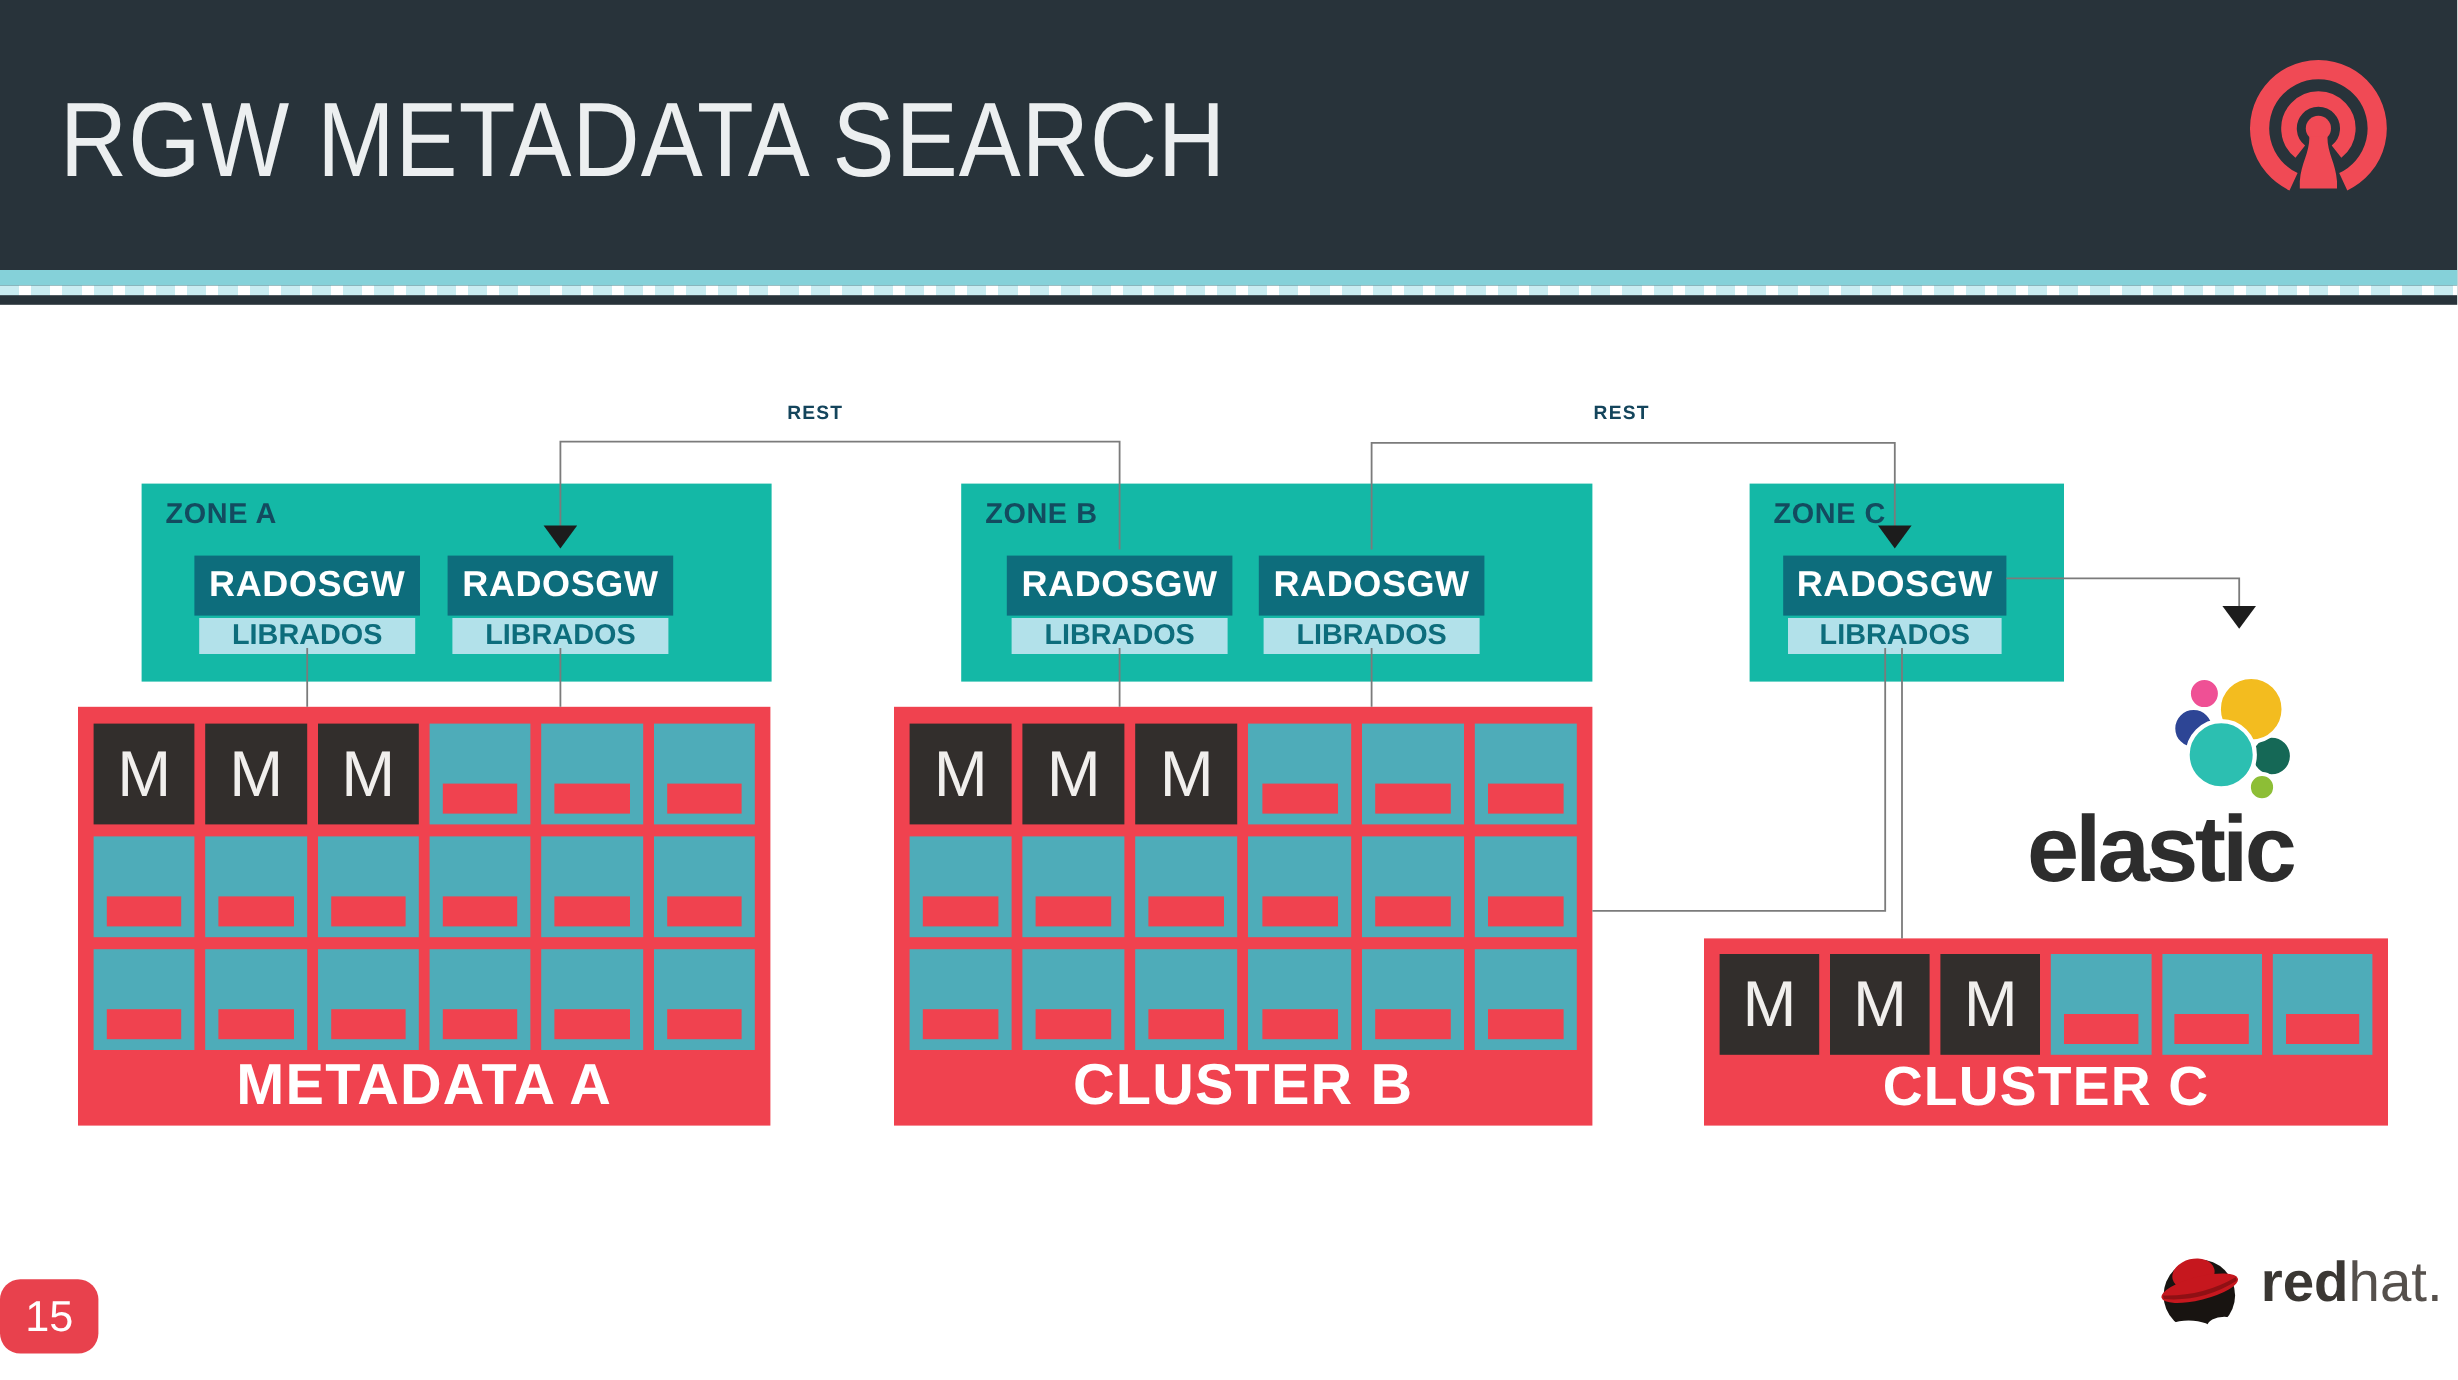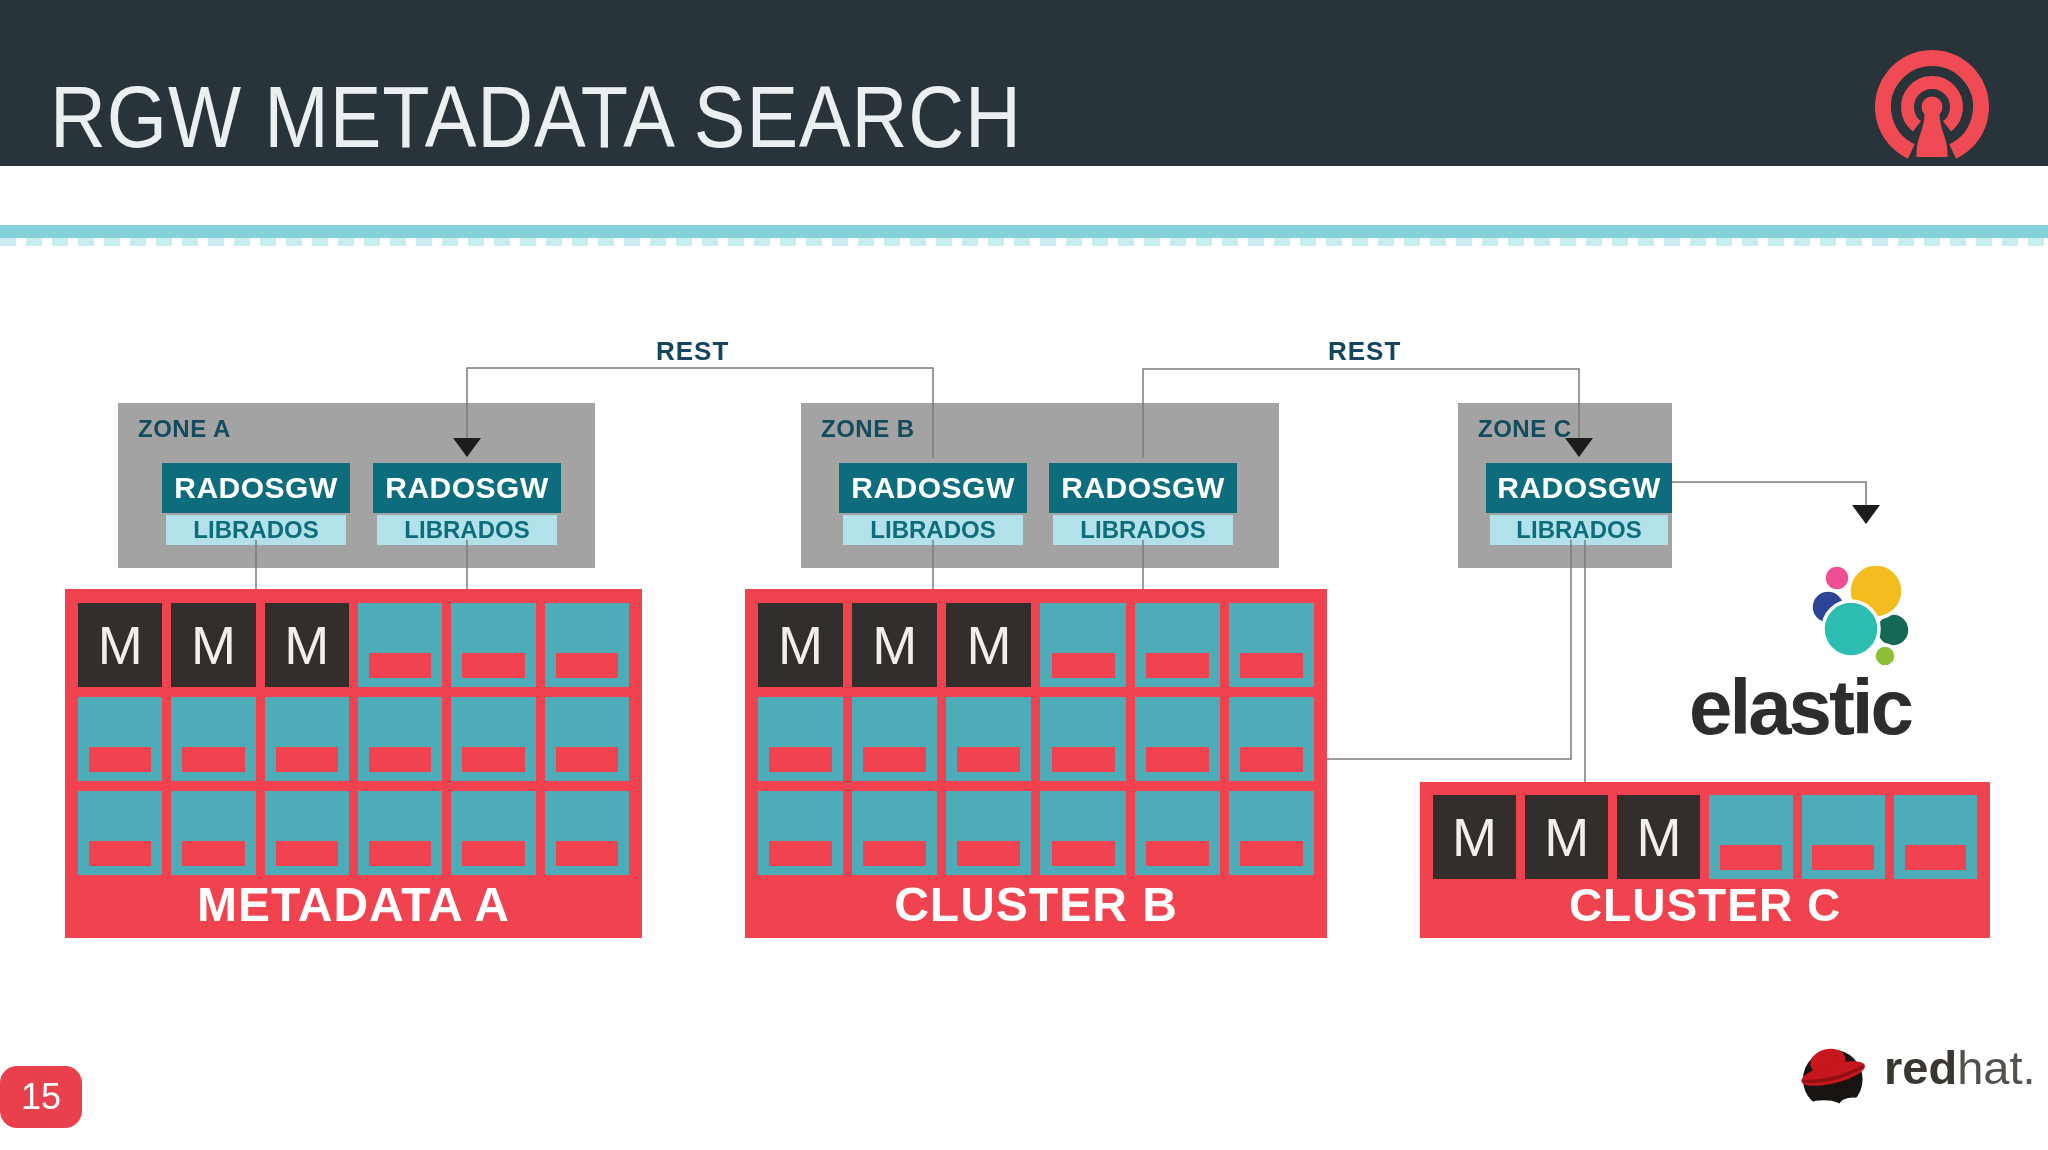--- a/index.html
+++ b/index.html
@@ -1,46 +1,46 @@
 <!DOCTYPE html>
 <html><head>
 <meta charset="utf-8">
 <style>
   html,body { margin:0; padding:0; background:#ffffff; }
   #slide {
     position:relative; width:2048px; height:1150px; overflow:hidden;
     font-family:"Liberation Sans", sans-serif; background:#ffffff;
   }
   
-  .header { position:absolute; left:0; top:0; width:2048px; height:166px; background:#28333A; }
+  .header { position:absolute; left:0; top:0; width:2048px; height:254px; background:#28333A; }
   .title {
     position:absolute; left:50px; top:72px; color:#ECEFF0; font-size:88px; line-height:90px;
     font-weight:400; letter-spacing:1px; white-space:nowrap;
     transform:scaleX(0.88); transform-origin:left center;
   }
   .strip  { position:absolute; left:0; top:225px; width:2048px; height:13px; background:#85D1D9; }
   .stripdash {
     position:absolute; left:0; top:238px; width:2048px; height:8px;
     background:repeating-linear-gradient(to right,#C9ECF1 0 16px,#ffffff 16px 26px);
   }
   .ceph-logo { position:absolute; left:1862px; top:44px; }
   
-  .zone { position:absolute; background:#a3a3a3; height:165px; top:403px; }
+  .zone { position:absolute; background:#14b8a6; height:165px; top:403px;padding-left:48px; }
   .zone-label { position:absolute; left:20px; top:12px; font-size:24px; font-weight:bold; color:#134B5F; letter-spacing:0.5px; }
   .gw { position:absolute; top:60px; width:188px; }
   .radosgw {
     height:50px; background:#0D6D7C; color:#FFFFFF; font-weight:bold; font-size:30px;
     display:flex; align-items:center; justify-content:center; letter-spacing:0.5px;
   }
   .librados {
     height:30px; width:180px; margin:2px auto 0; background:#B2E1EA; color:#0D6D7C;
     font-weight:bold; font-size:24px; display:flex; align-items:center; justify-content:center;
   }
   
-  .rest-label { position:absolute; font-size:26px; font-weight:bold; color:#14455C; letter-spacing:1px; }
+  .rest-label { position:absolute; font-size:16px; font-weight:bold; color:#14455C; letter-spacing:1px; }
   
   .cluster { position:absolute; background:#F0424F; }
   .grid { position:absolute; left:13px; right:13px; display:grid; grid-template-columns:repeat(6,1fr); column-gap:9px; row-gap:10px; }
   .cell { height:84px; position:relative; }
   .cell.osd { background:#4EACB9; }
   .cell.mon { background:#322E2C; display:flex; align-items:center; justify-content:center;
               color:#F1EFED; font-size:54px; font-weight:400; }
   .cell.osd .bar { position:absolute; left:13%; right:13%; bottom:9px; height:25px; background:#F0424F; }
   .cluster-label { position:absolute; left:0; right:0; bottom:6px; text-align:center;
                    color:#FFFFFF; font-weight:bold; font-size:48px; letter-spacing:1px; }

